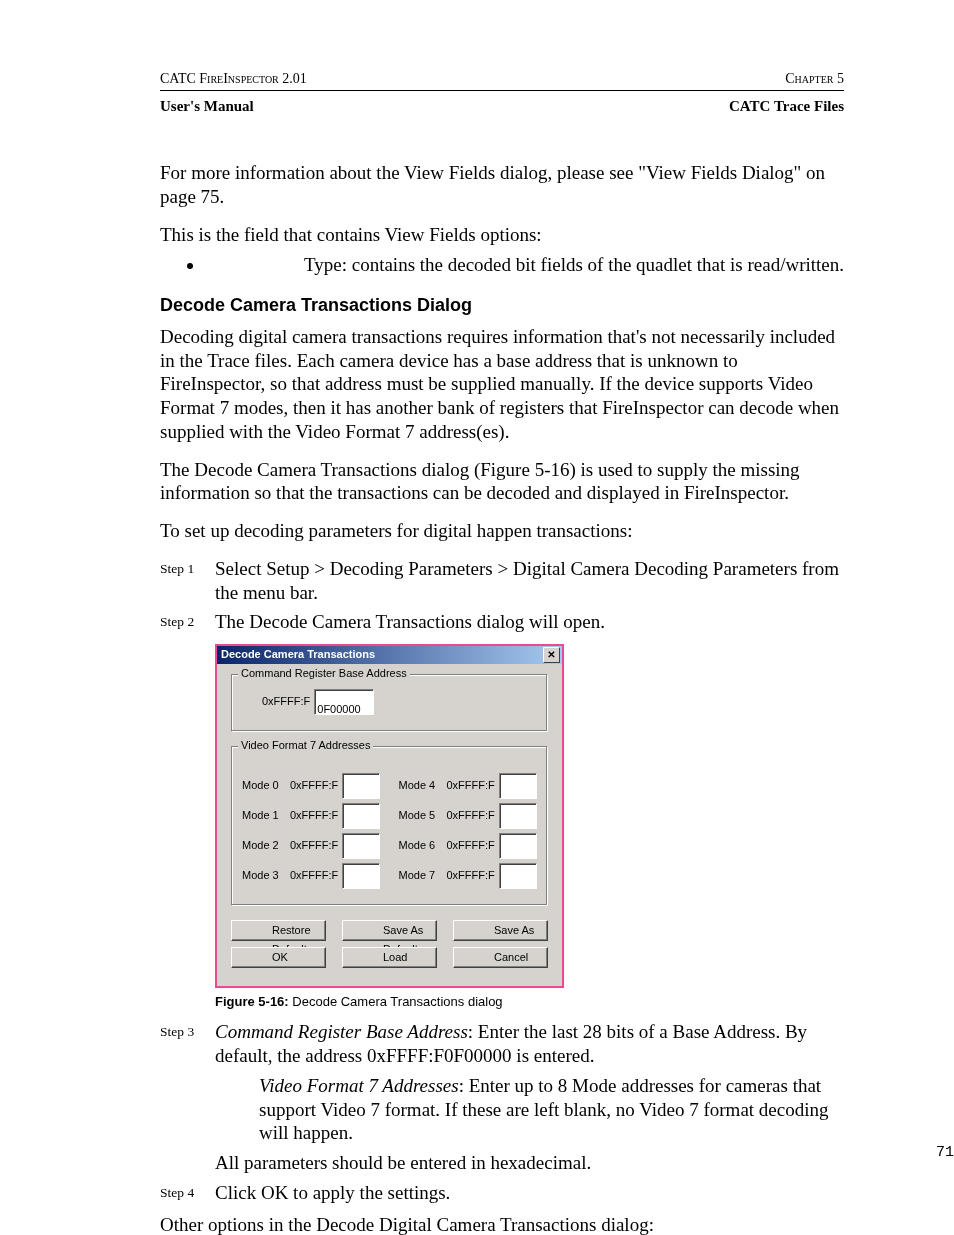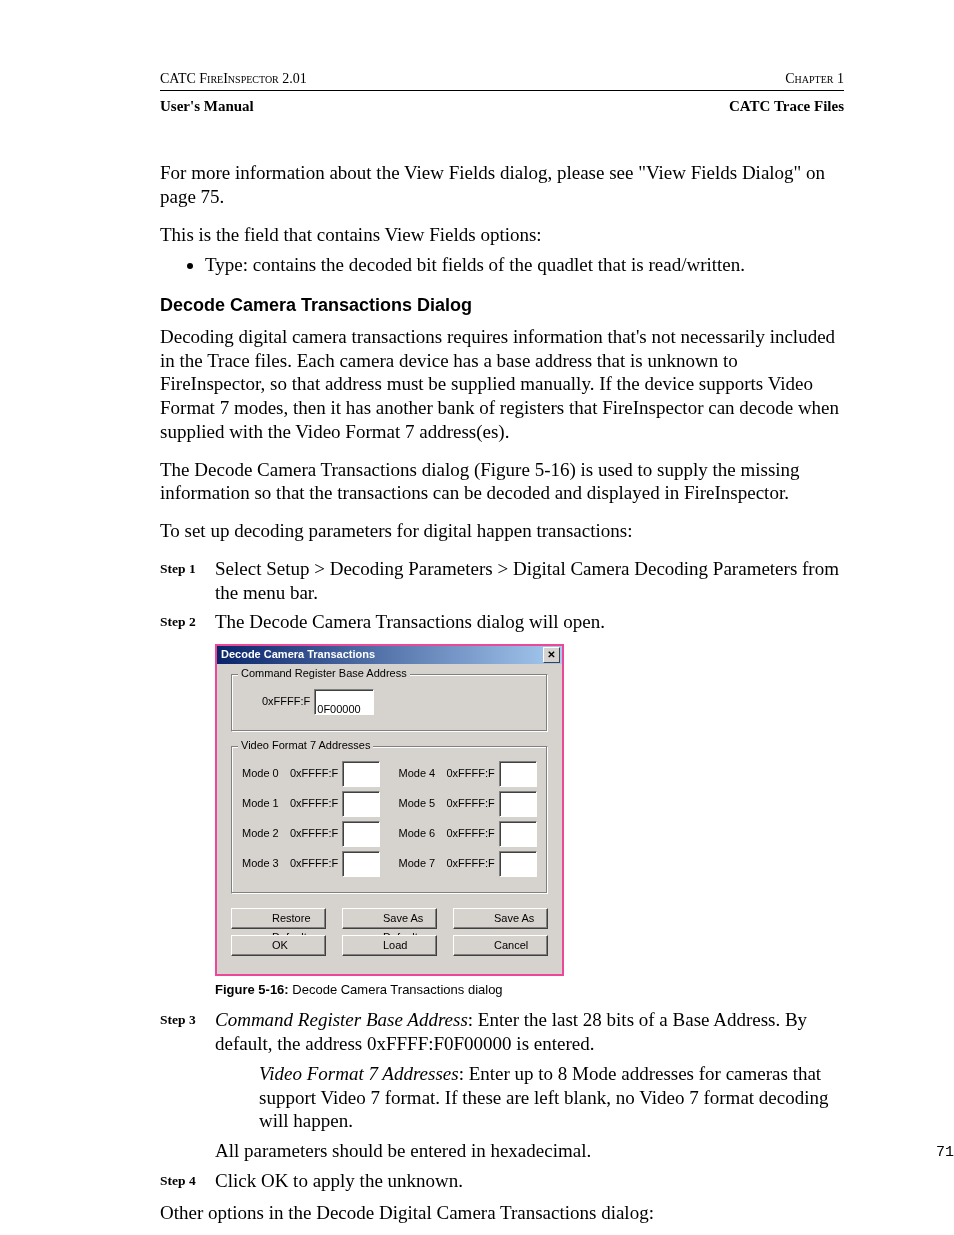--- a/index.html
+++ b/index.html
@@ -38,35 +38,36 @@
     font-size: 15px;
     margin-bottom: 46px;
   }
   p.body {
     margin: 0 0 14px 0;
   }
   ul.bullets {
     margin: 0 0 18px 0;
     padding-left: 45px;
     list-style: disc;
+    text-align: right;
   }
   h2.section {
     font-family: Arial, Helvetica, sans-serif;
     font-weight: bold;
     font-size: 18px;
     margin: 10px 0 8px 0;
   }
   .step-line {
     display: flex;
     margin: 6px 0;
     align-items: flex-start;
   }
   .step-label {
     flex: 0 0 55px;
-    font-weight: bold;
+    font-weight: normal;
     font-size: 13.5px;
     padding-top: 4px;
   }
   .step-body {
     flex: 1;
   }
   .figure-wrap {
     margin: 10px 0 6px 55px;
   }
   .fig-caption {
@@ -154,20 +155,21 @@
     width: 60px;
     font-size: 11px;
     padding: 12px 2px;
     box-sizing: border-box;
     line-height: 15px;
   }
   .modes-grid {
     display: grid;
     grid-template-columns: 1fr 1fr;
     column-gap: 18px;
+    margin-top: 12px;
   }
   .btn-row {
     display: flex;
     justify-content: space-between;
     margin: 6px 0;
   }
   .winbtn {
     width: 95px;
     height: 21px;
     background: #d6d3ce;
@@ -191,21 +193,21 @@
     font-family: Liberation Mono, monospace;
   }
 </style>
 </head>
 <body>
 
 <div class="page">
 
   <div class="header-row first">
     <span>CATC FireInspector 2.01</span>
-    <span>Chapter 1</span>
+    <span>Chapter 5</span>
   </div>
   <hr class="divider">
   <div class="header-row second">
     <span>User's Manual</span>
     <span>CATC Trace Files</span>
   </div>
 
   <p class="body">For more information about the View Fields dialog, please see "View Fields Dialog" on page 75.</p>
   <p class="body" style="margin-bottom:6px;">This is the field that contains View Fields options:</p>
   <ul class="bullets">
@@ -320,19 +322,19 @@
       </div>
       <div style="margin-top:6px;margin-left:44px;">
         <span class="italic">Video Format 7 Addresses</span><span>: Enter up to 8 Mode addresses for cameras that support Video 7 format. If these are left blank, no Video 7 format decoding will happen.</span>
       </div>
       <div style="margin-top:6px;">All parameters should be entered in hexadecimal.</div>
     </div>
   </div>
 
   <div class="step-line">
     <div class="step-label">Step 4</div>
-    <div class="step-body">Click OK to apply the unknown.</div>
+    <div class="step-body">Click OK to apply the settings.</div>
   </div>
 
   <p class="body" style="margin-top:8px;">Other options in the Decode Digital Camera Transactions dialog:</p>
 
   <div class="page-number">71</div>
 </div>
 
 </body></html>

